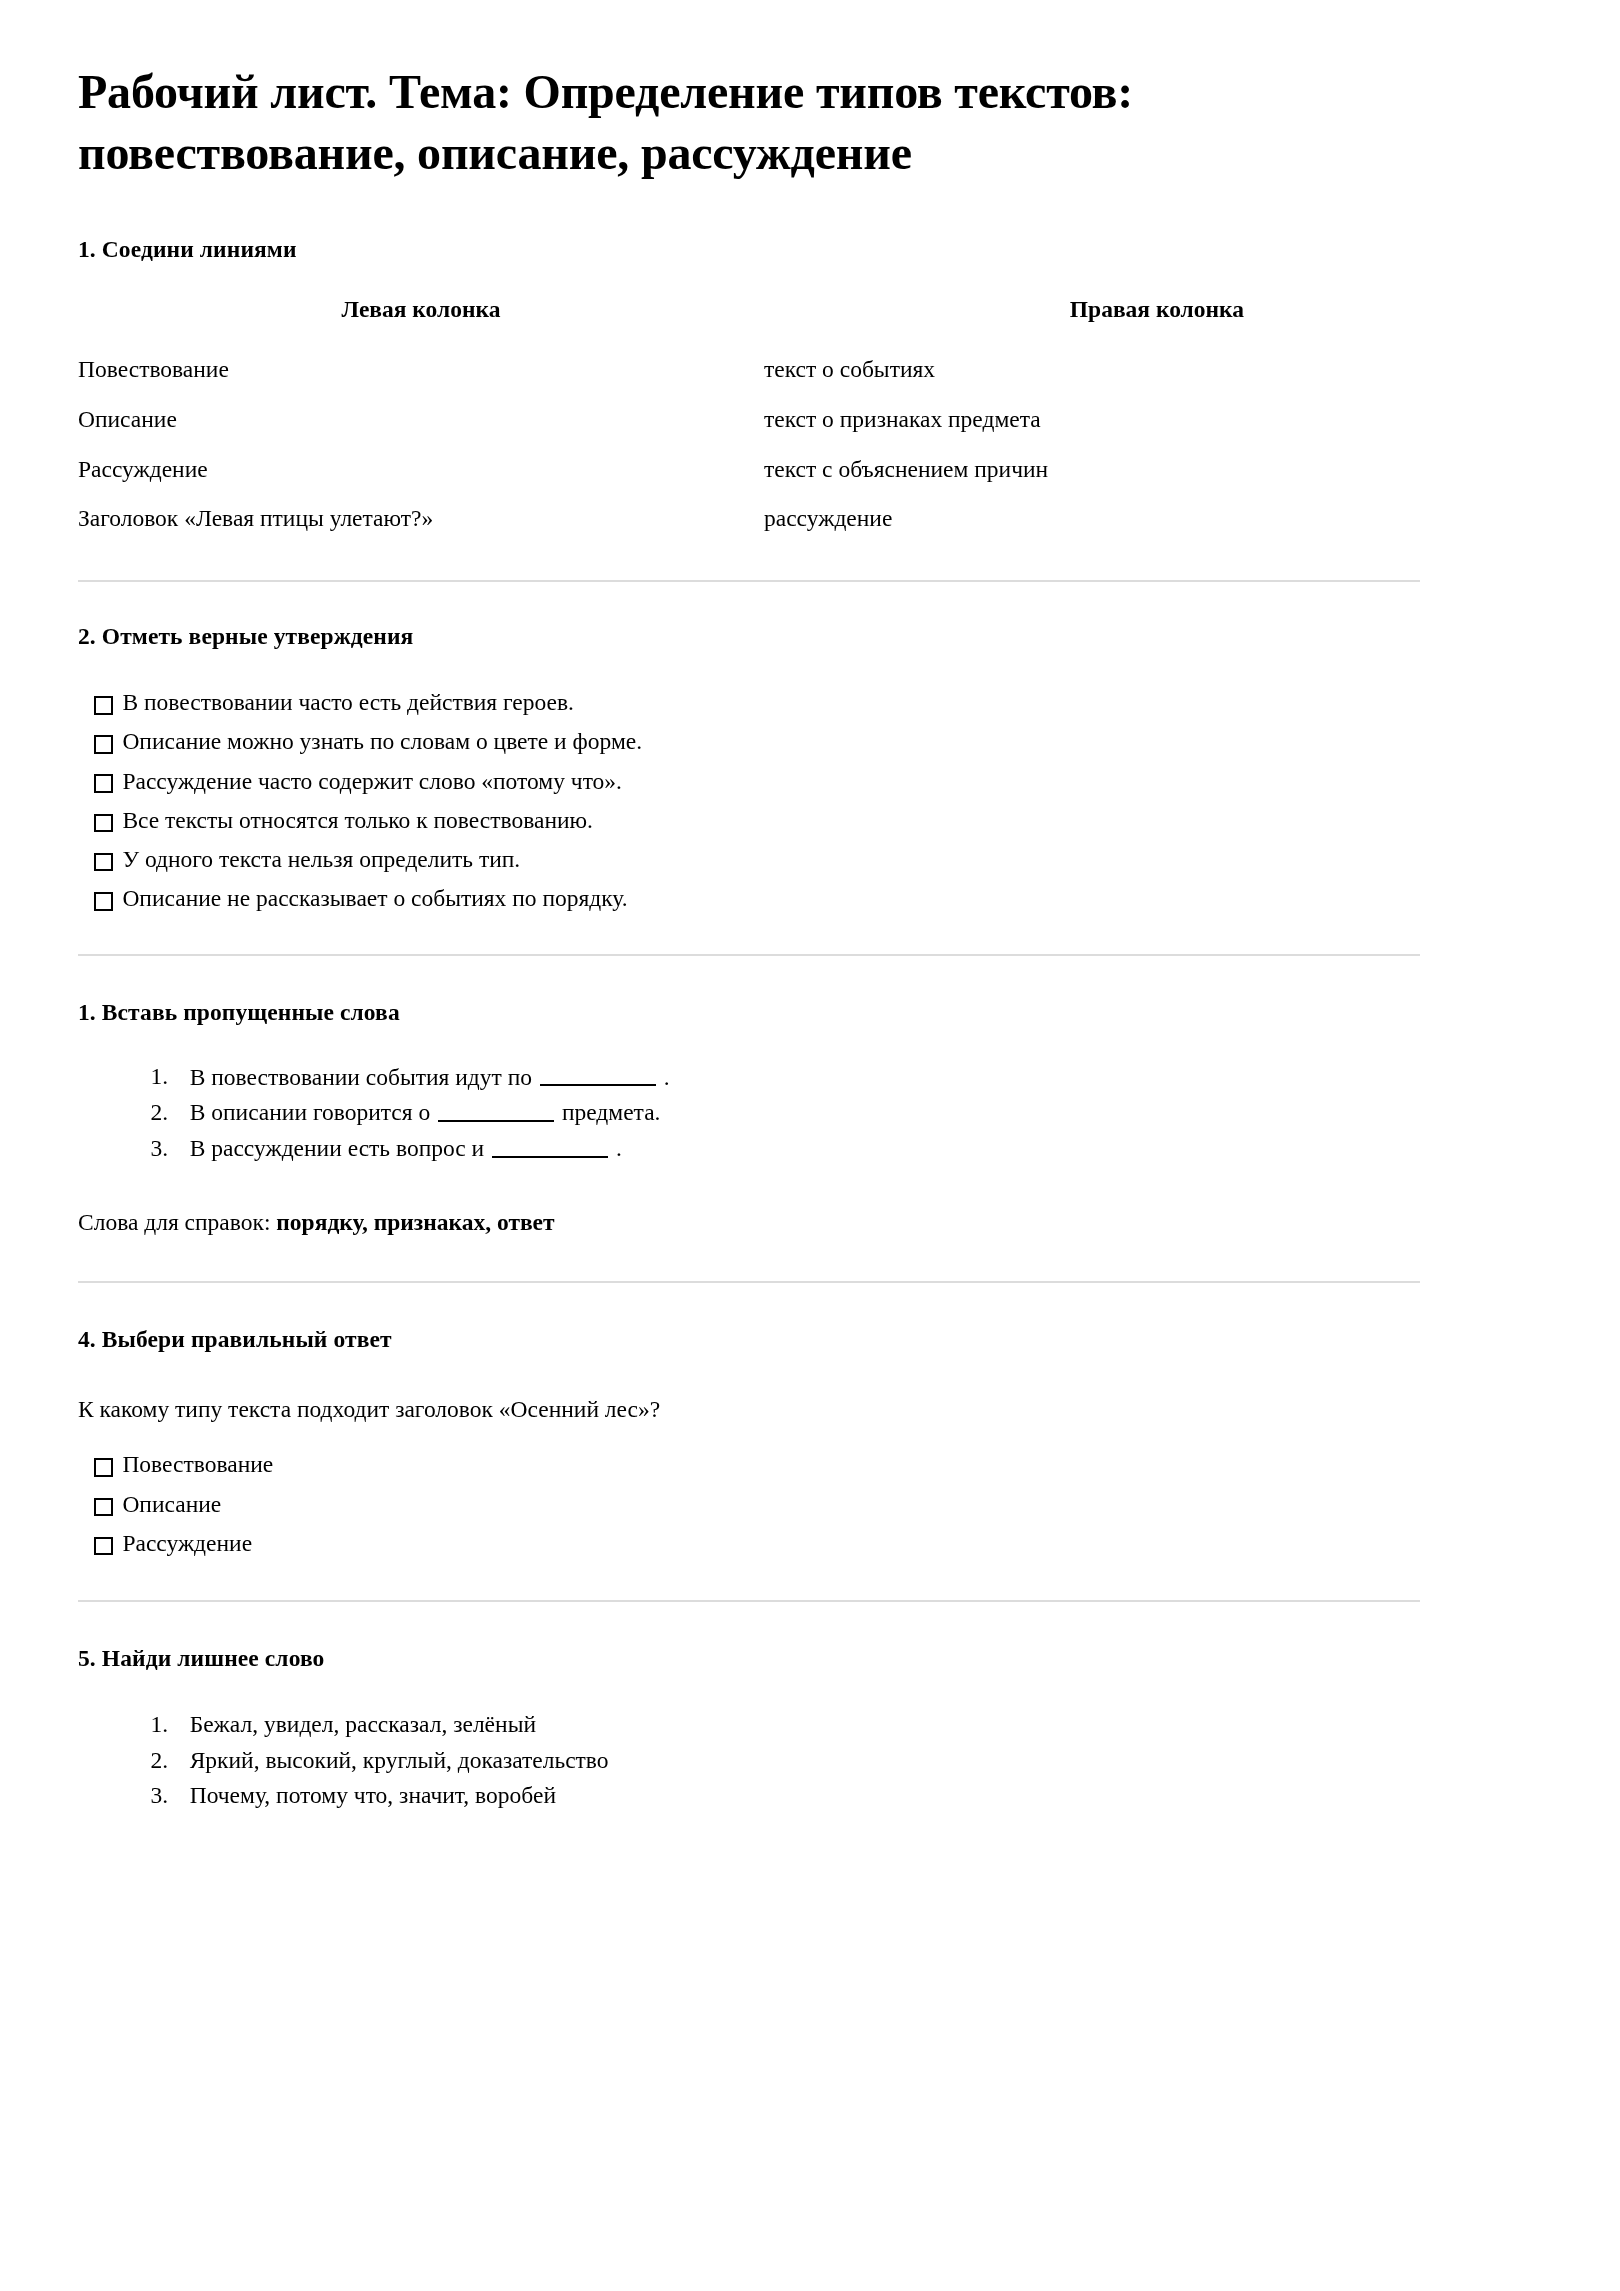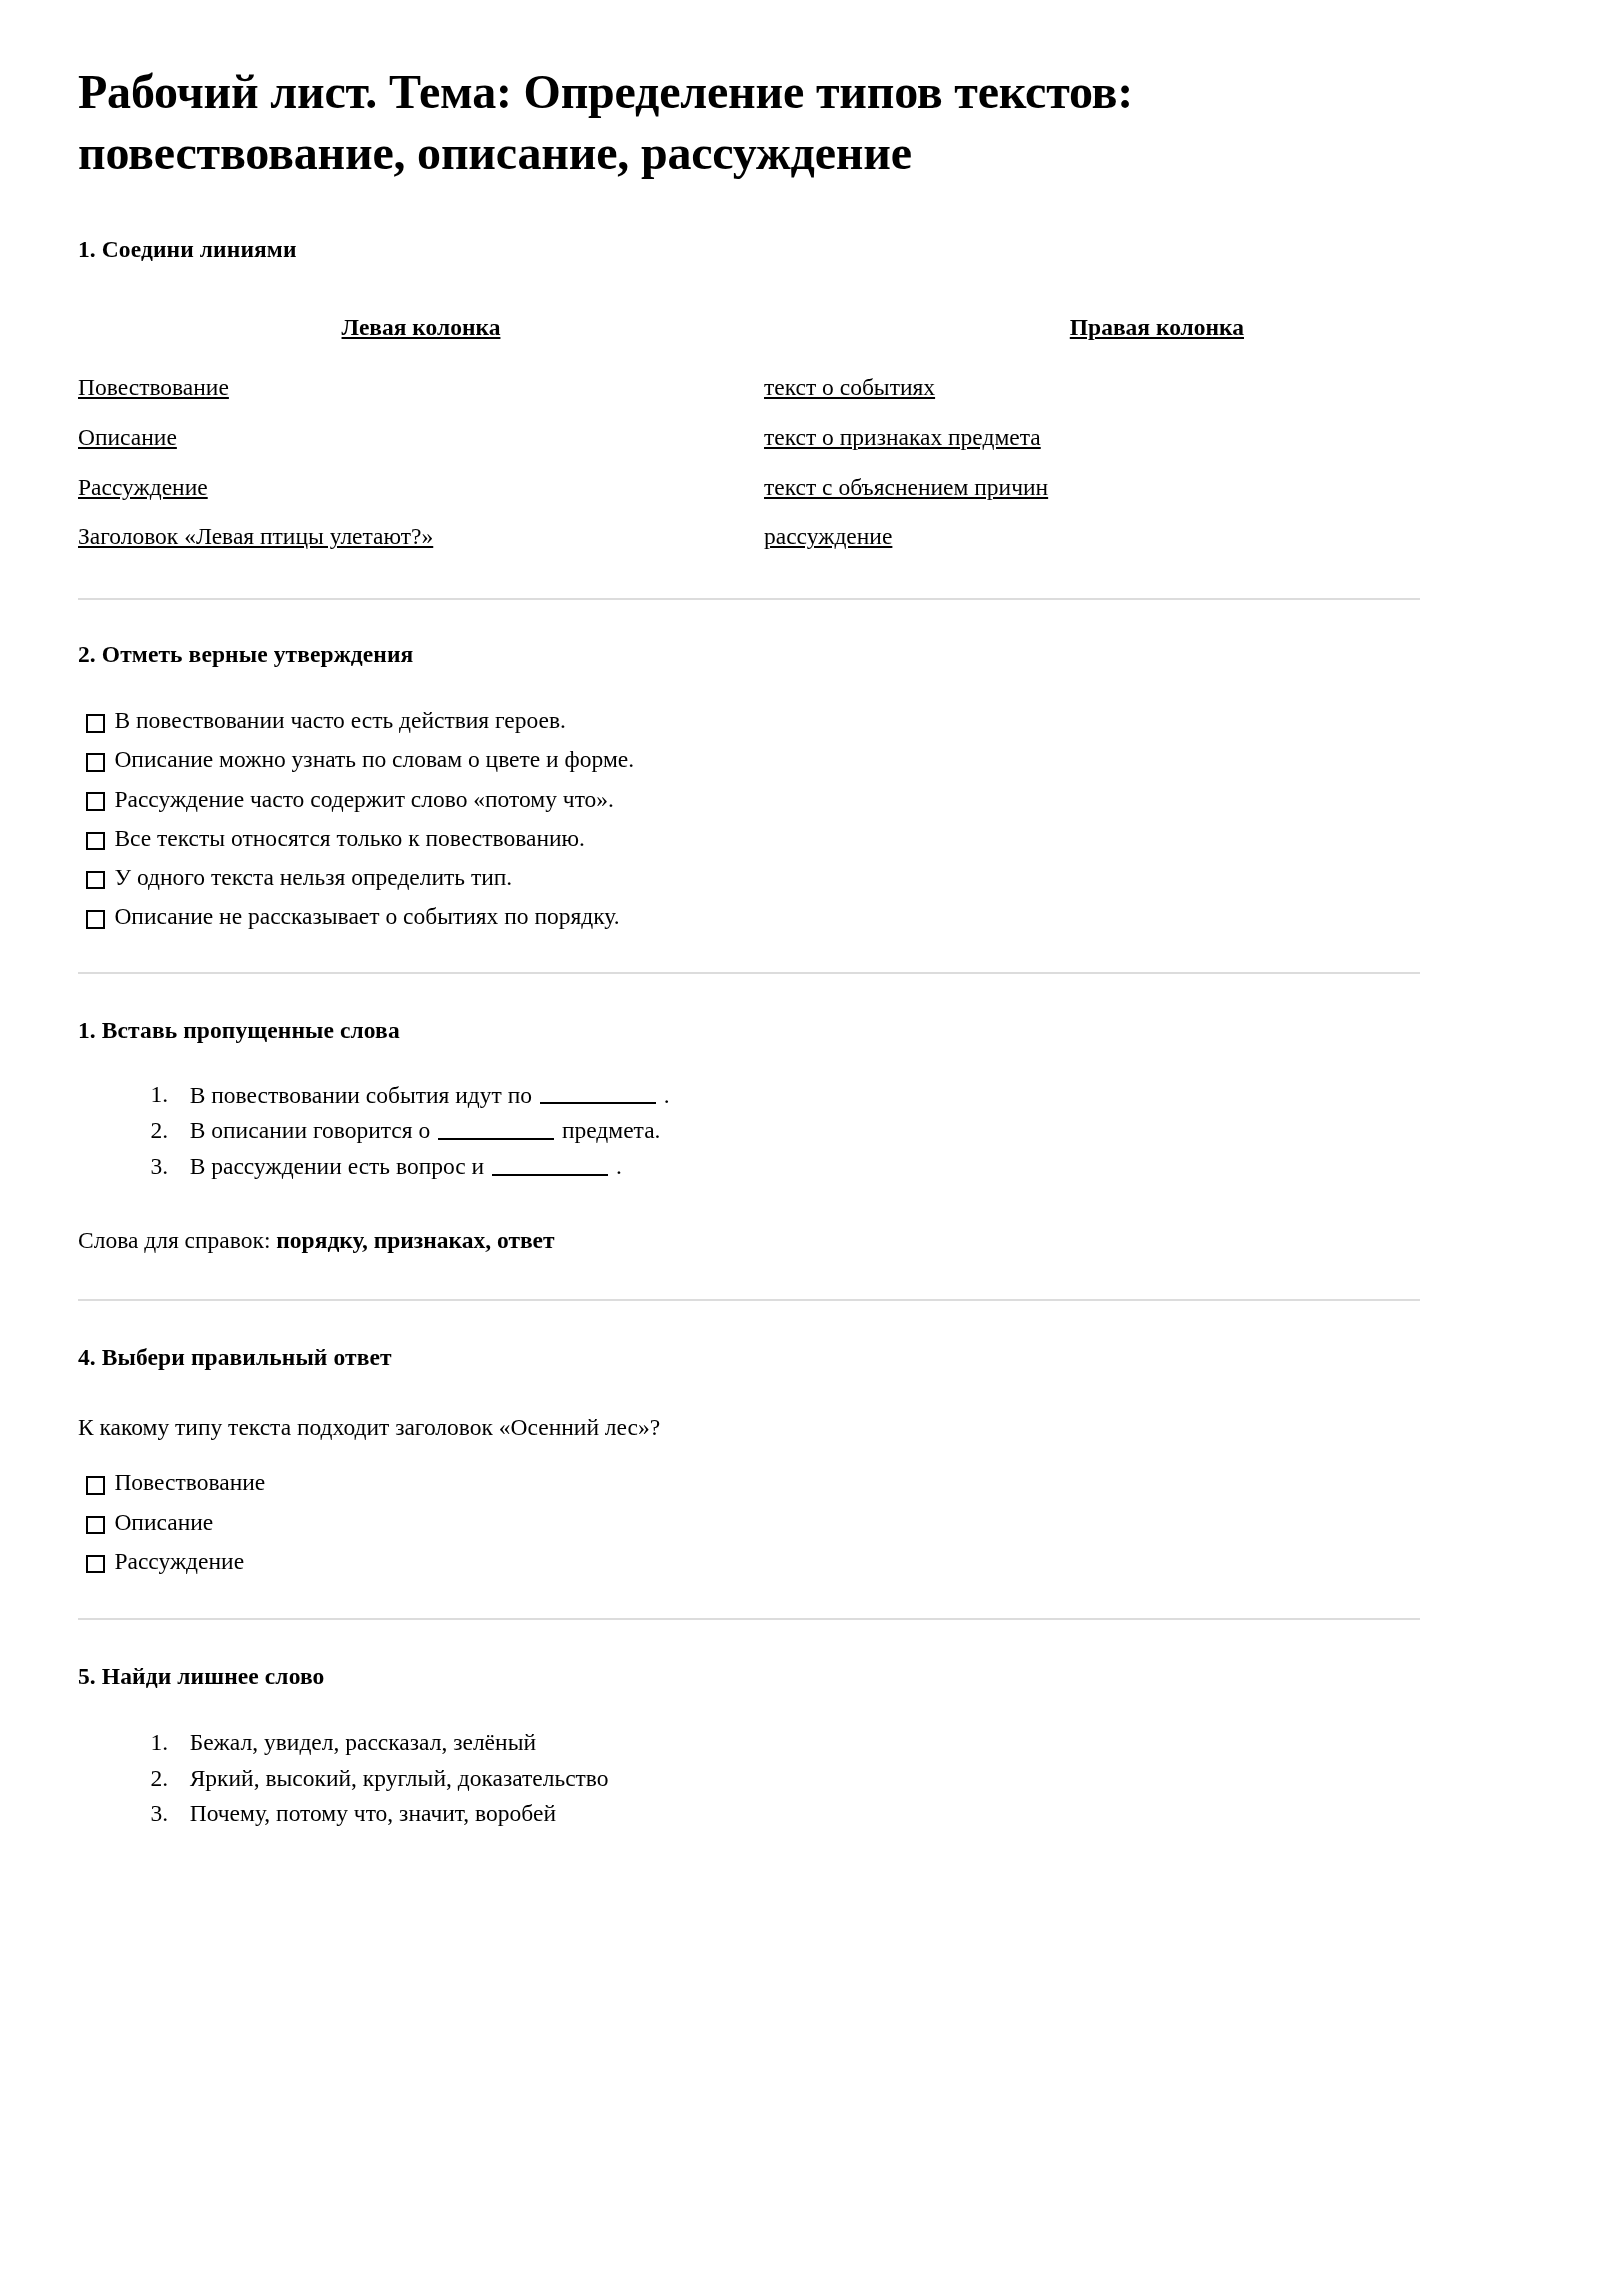--- a/index.html
+++ b/index.html
@@ -43,23 +43,22 @@
     letter-spacing: 0.1px;
   }
 
   
   .sec-1 { margin-top: 52px; }
 
   
   .match-table {
     width: 1166px;
     border-collapse: collapse;
-    margin-top: 51px;
+    margin-top: 33px;
     table-layout: fixed;
-    text-decoration: underline;
   }
   .match-table col.c-left { width: 686px; }
   .match-table col.c-right { width: 480px; }
   .match-table th {
     font-size: 23.5px;
     font-weight: bold;
     text-align: center;
     padding: 0 0 21.6px 0;
     vertical-align: bottom;
   }
@@ -83,21 +82,21 @@
     height: 0;
   }
   .div-1 { margin-top: 37px; }
   .div-2 { margin-top: 43px; }
   .div-3 { margin-top: 43px; }
   .div-4 { margin-top: 45px; }
 
   
   .check-list {
     list-style: none;
-    margin: 8px;
+    margin: 16px;
     padding: 0;
   }
   .check-list li {
     font-size: 23.5px;
     line-height: 1.0;
     margin: 0 0 15.7px 0;
     display: flex;
     align-items: flex-start;
     gap: 9.8px;
   }

